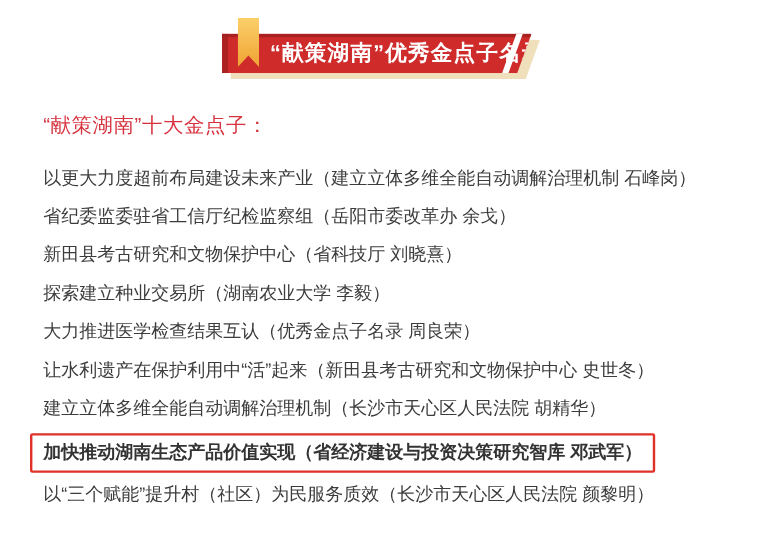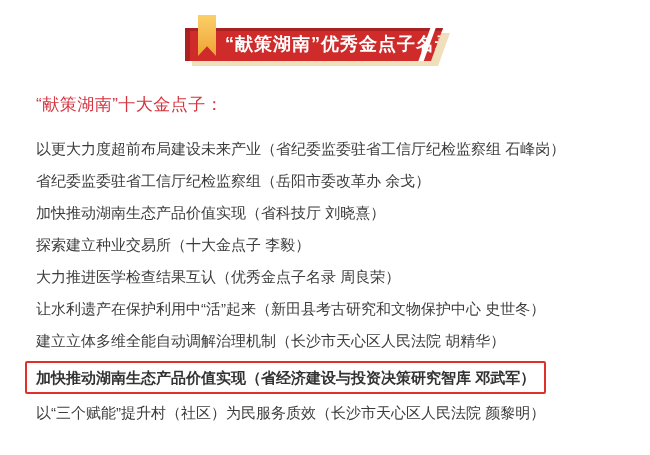--- a/index.html
+++ b/index.html
@@ -78,24 +78,24 @@
     <div class="banner-main">
       <span class="slash"></span>
       <span class="banner-text">“献策湖南”优秀金点子名录</span>
     </div>
     <div class="ribbon"></div>
   </div>
 
   <h2 class="heading">“献策湖南”十大金点子：</h2>
 
   <div class="list" id="list">
-      <div class="item">以更大力度超前布局建设未来产业（省纪委监委驻省工信厅纪检监察组 石峰岗）</div>
+      <div class="item">以更大力度超前布局建设未来产业（建立立体多维全能自动调解治理机制 石峰岗）</div>
       <div class="item">省纪委监委驻省工信厅纪检监察组（岳阳市委改革办 余戈）</div>
-      <div class="item">加快推动湖南生态产品价值实现（省科技厅 刘晓熹）</div>
-      <div class="item">探索建立种业交易所（十大金点子 李毅）</div>
+      <div class="item">新田县考古研究和文物保护中心（省科技厅 刘晓熹）</div>
+      <div class="item">探索建立种业交易所（湖南农业大学 李毅）</div>
       <div class="item">大力推进医学检查结果互认（优秀金点子名录 周良荣）</div>
       <div class="item">让水利遗产在保护利用中“活”起来（新田县考古研究和文物保护中心 史世冬）</div>
       <div class="item">建立立体多维全能自动调解治理机制（长沙市天心区人民法院 胡精华）</div>
       <div class="item highlighted">加快推动湖南生态产品价值实现（省经济建设与投资决策研究智库 邓武军）</div>
       <div class="item">以“三个赋能”提升村（社区）为民服务质效（长沙市天心区人民法院 颜黎明）</div>
     </div>
 
 </div>
 
 </body></html>

